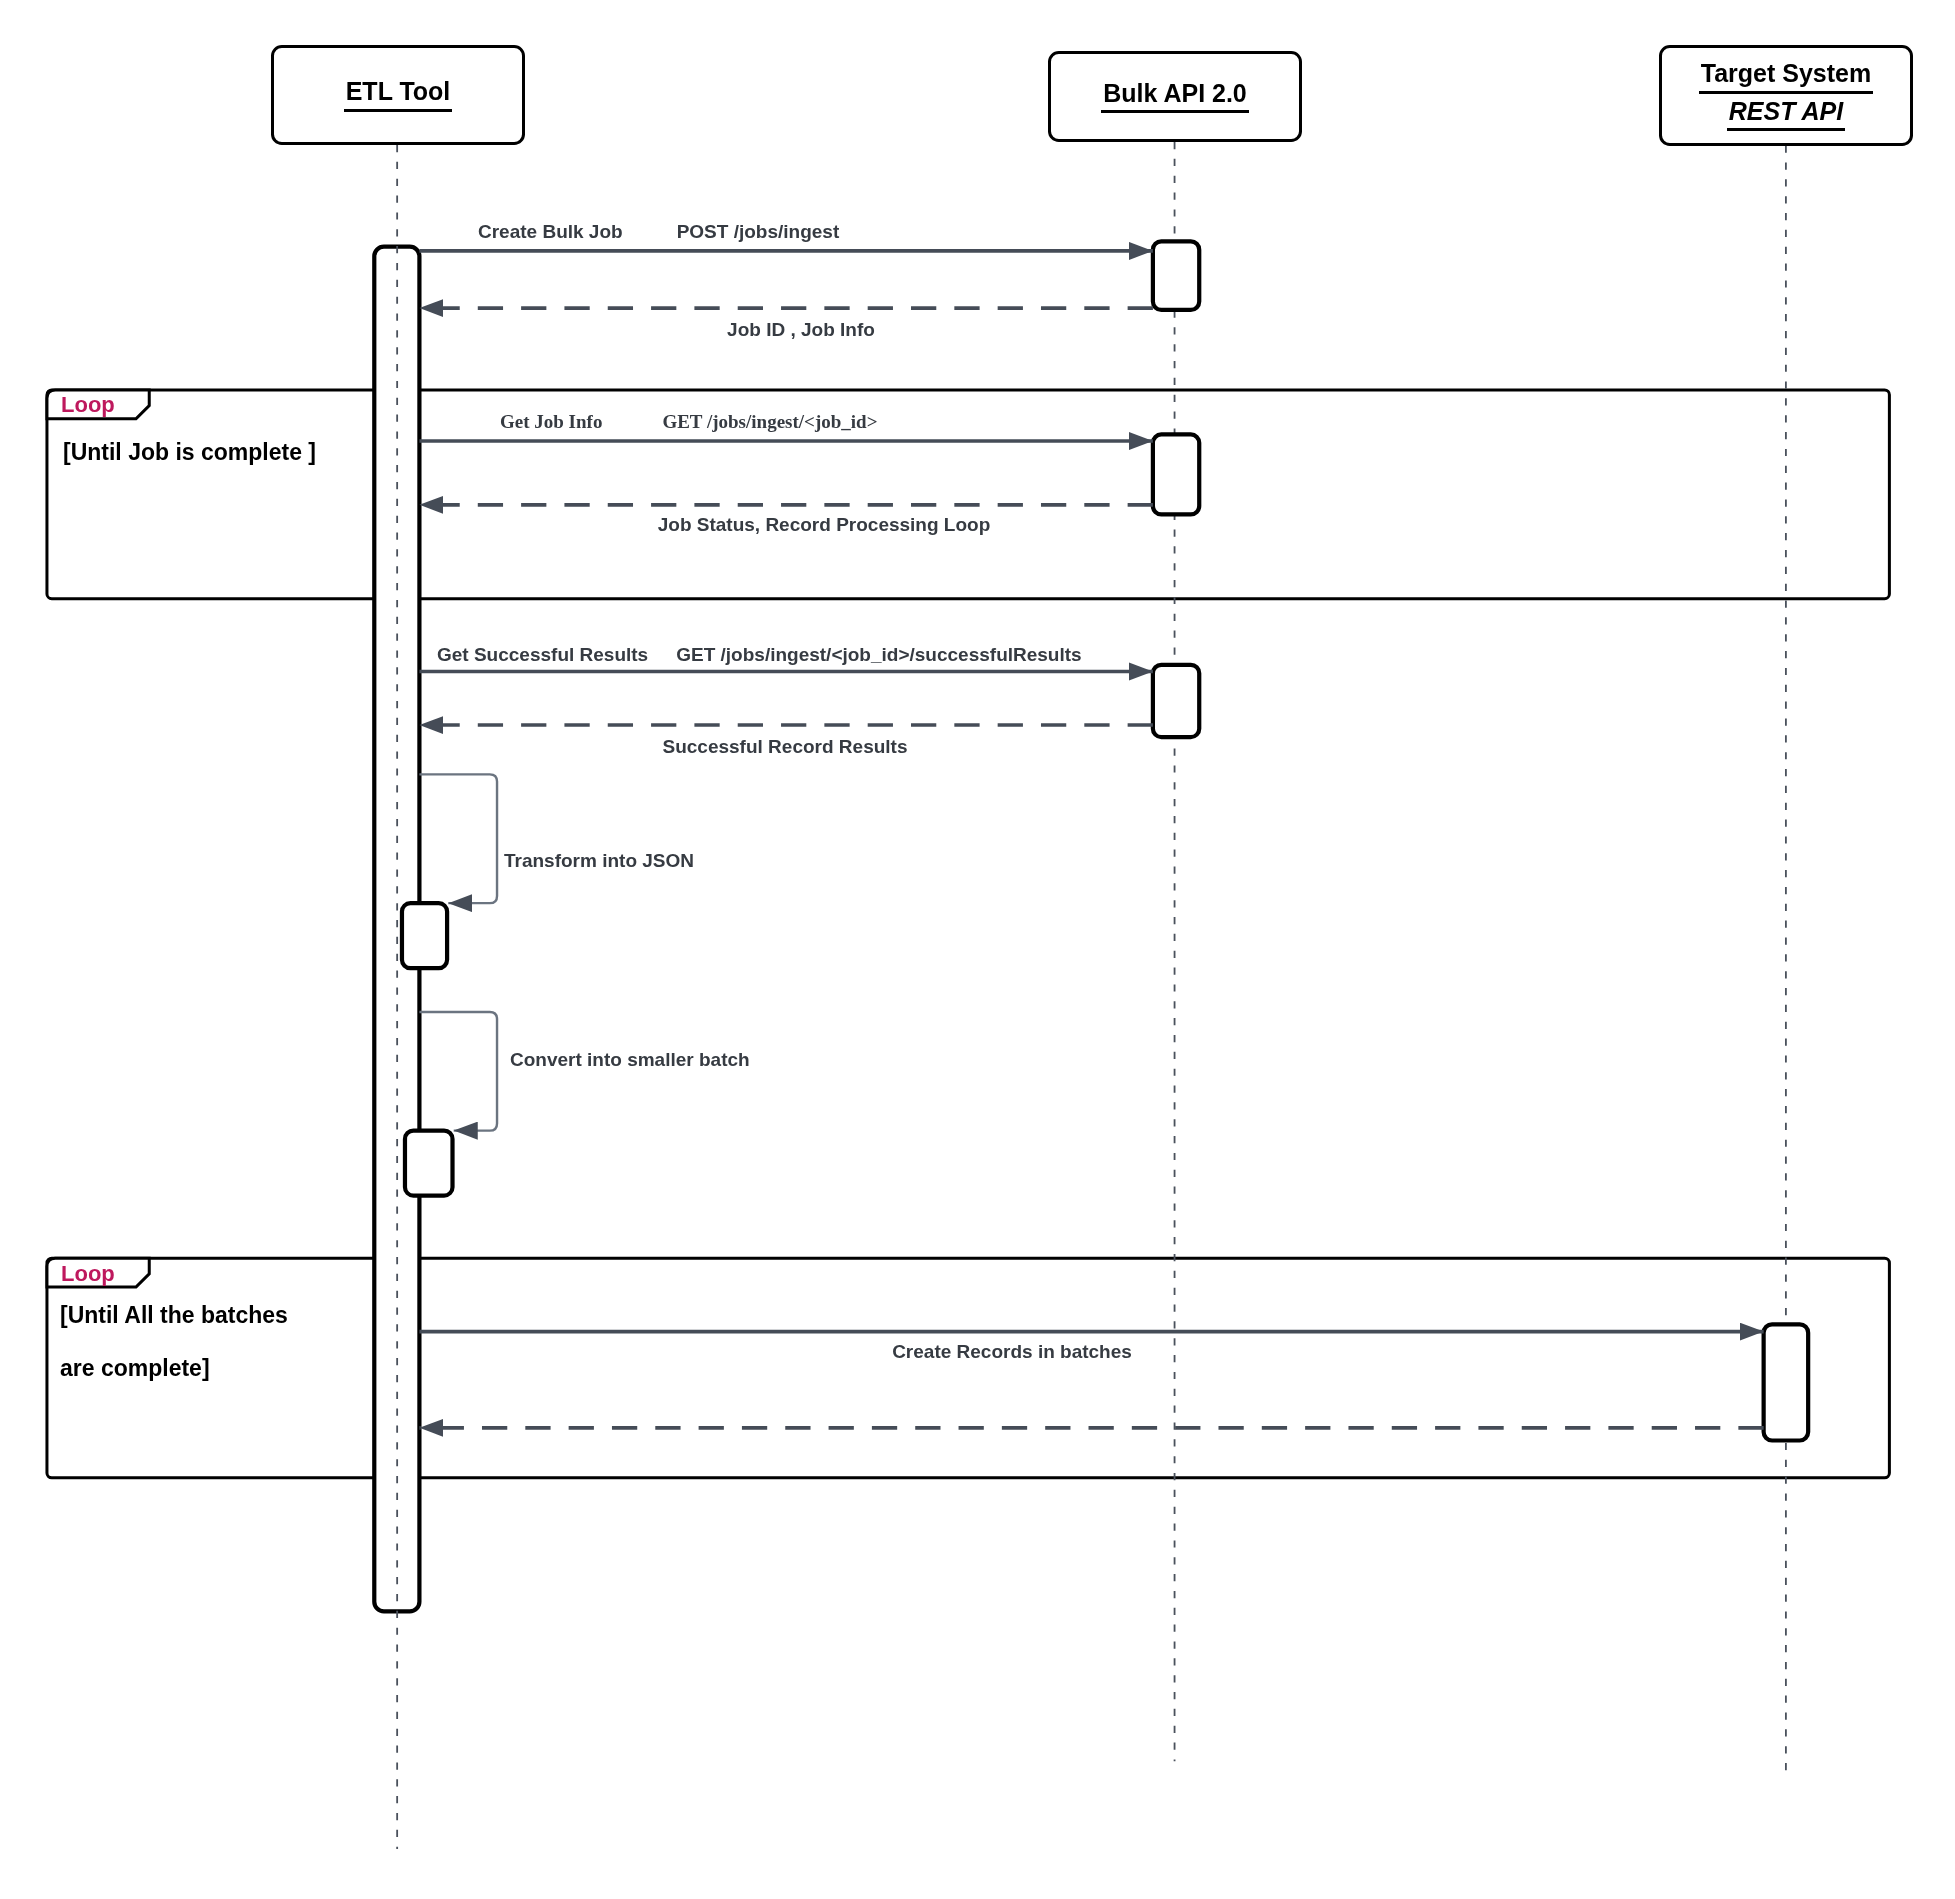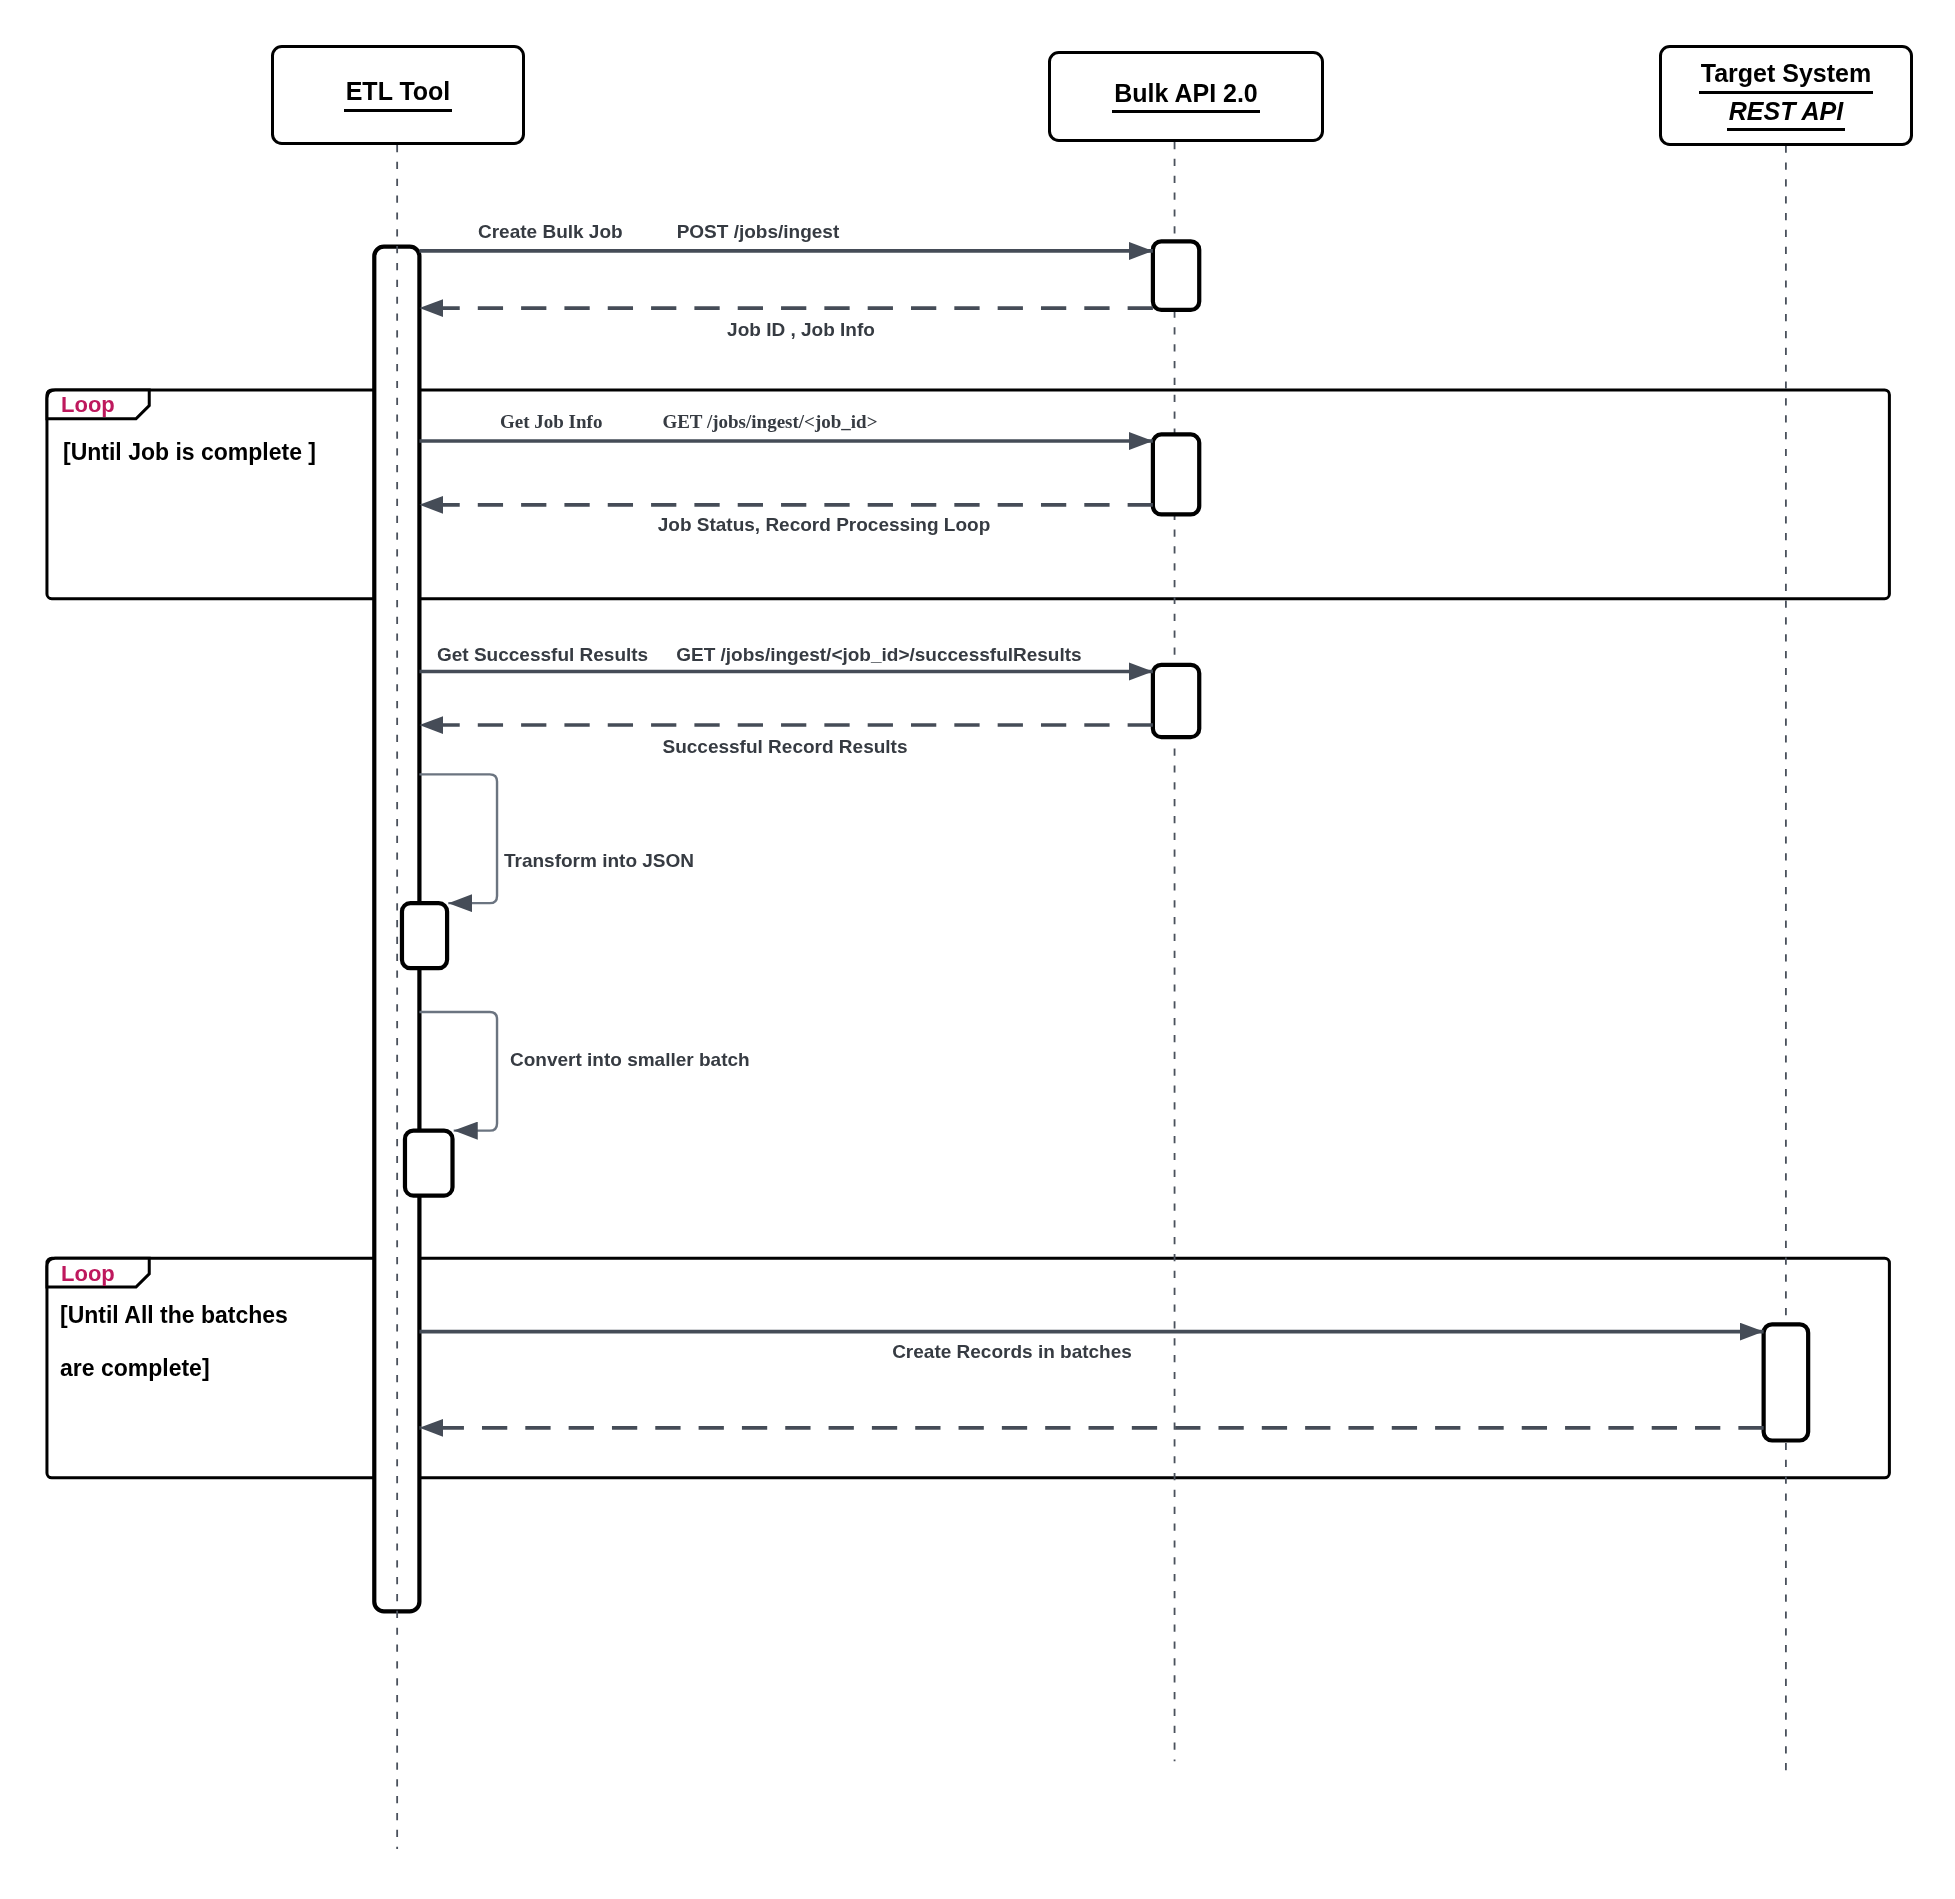--- a/index.html
+++ b/index.html
@@ -103,21 +103,21 @@
     <g stroke="#6b7480" stroke-width="4" fill="none">
       <path d="M 697 1287 L 814 1287 Q 826 1287 826 1299 L 826 1489 Q 826 1501 814 1501 L 745 1501" marker-end="url(#ah)"></path>
       <path d="M 697 1682 L 814 1682 Q 826 1682 826 1694 L 826 1867 Q 826 1879 814 1879 L 754 1879" marker-end="url(#ah)"></path>
     </g>
   </svg>
 
   <div class="actor" style="left:271px; top:45px; width:254px; height:100px;">
     <span class="u">ETL Tool</span>
   </div>
 
-  <div class="actor" style="left:1048px; top:51px; width:276px; height:91px;">
+  <div class="actor" style="left:1048px; top:51px; width:254px; height:91px;">
     <span class="u">Bulk API 2.0</span>
   </div>
 
   <div class="actor" style="left:1659px; top:45px; width:254px; height:101px;">
     <span class="u">Target System</span>
     <span class="u" style="margin-top:4px;font-style:italic;">REST API</span>
   </div>
 
   <div class="label loop-op" style="left:61px; top:391px;">Loop</div>
   <div class="label frame-text" style="left:63px; top:438px;">[Until Job is complete ]</div>

